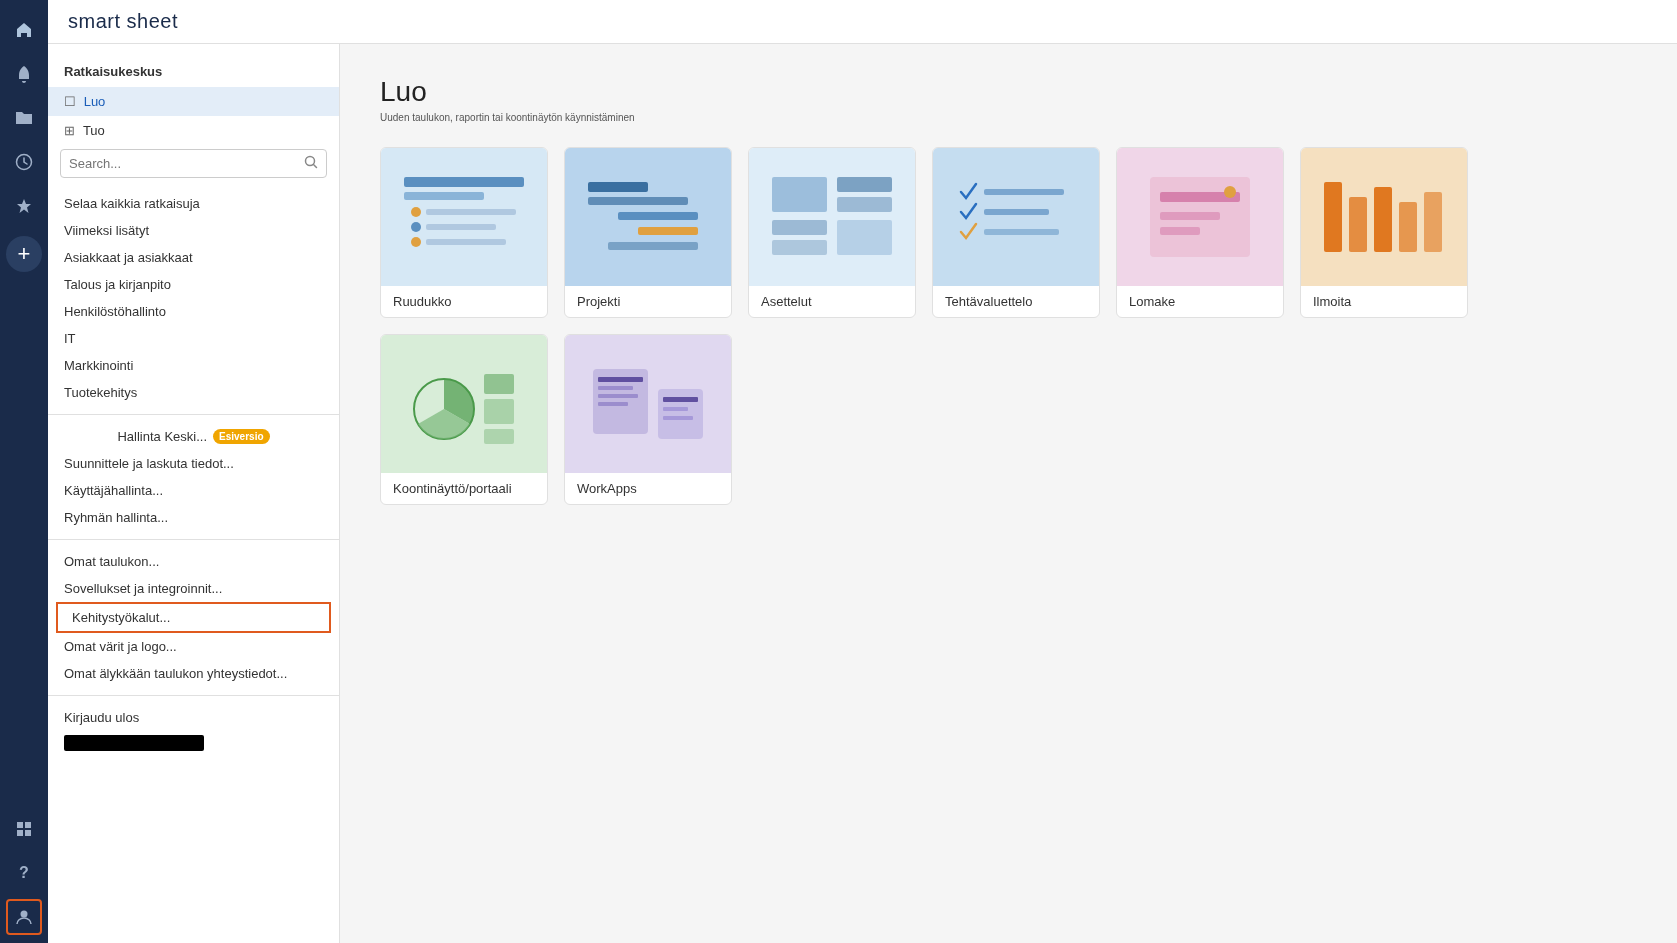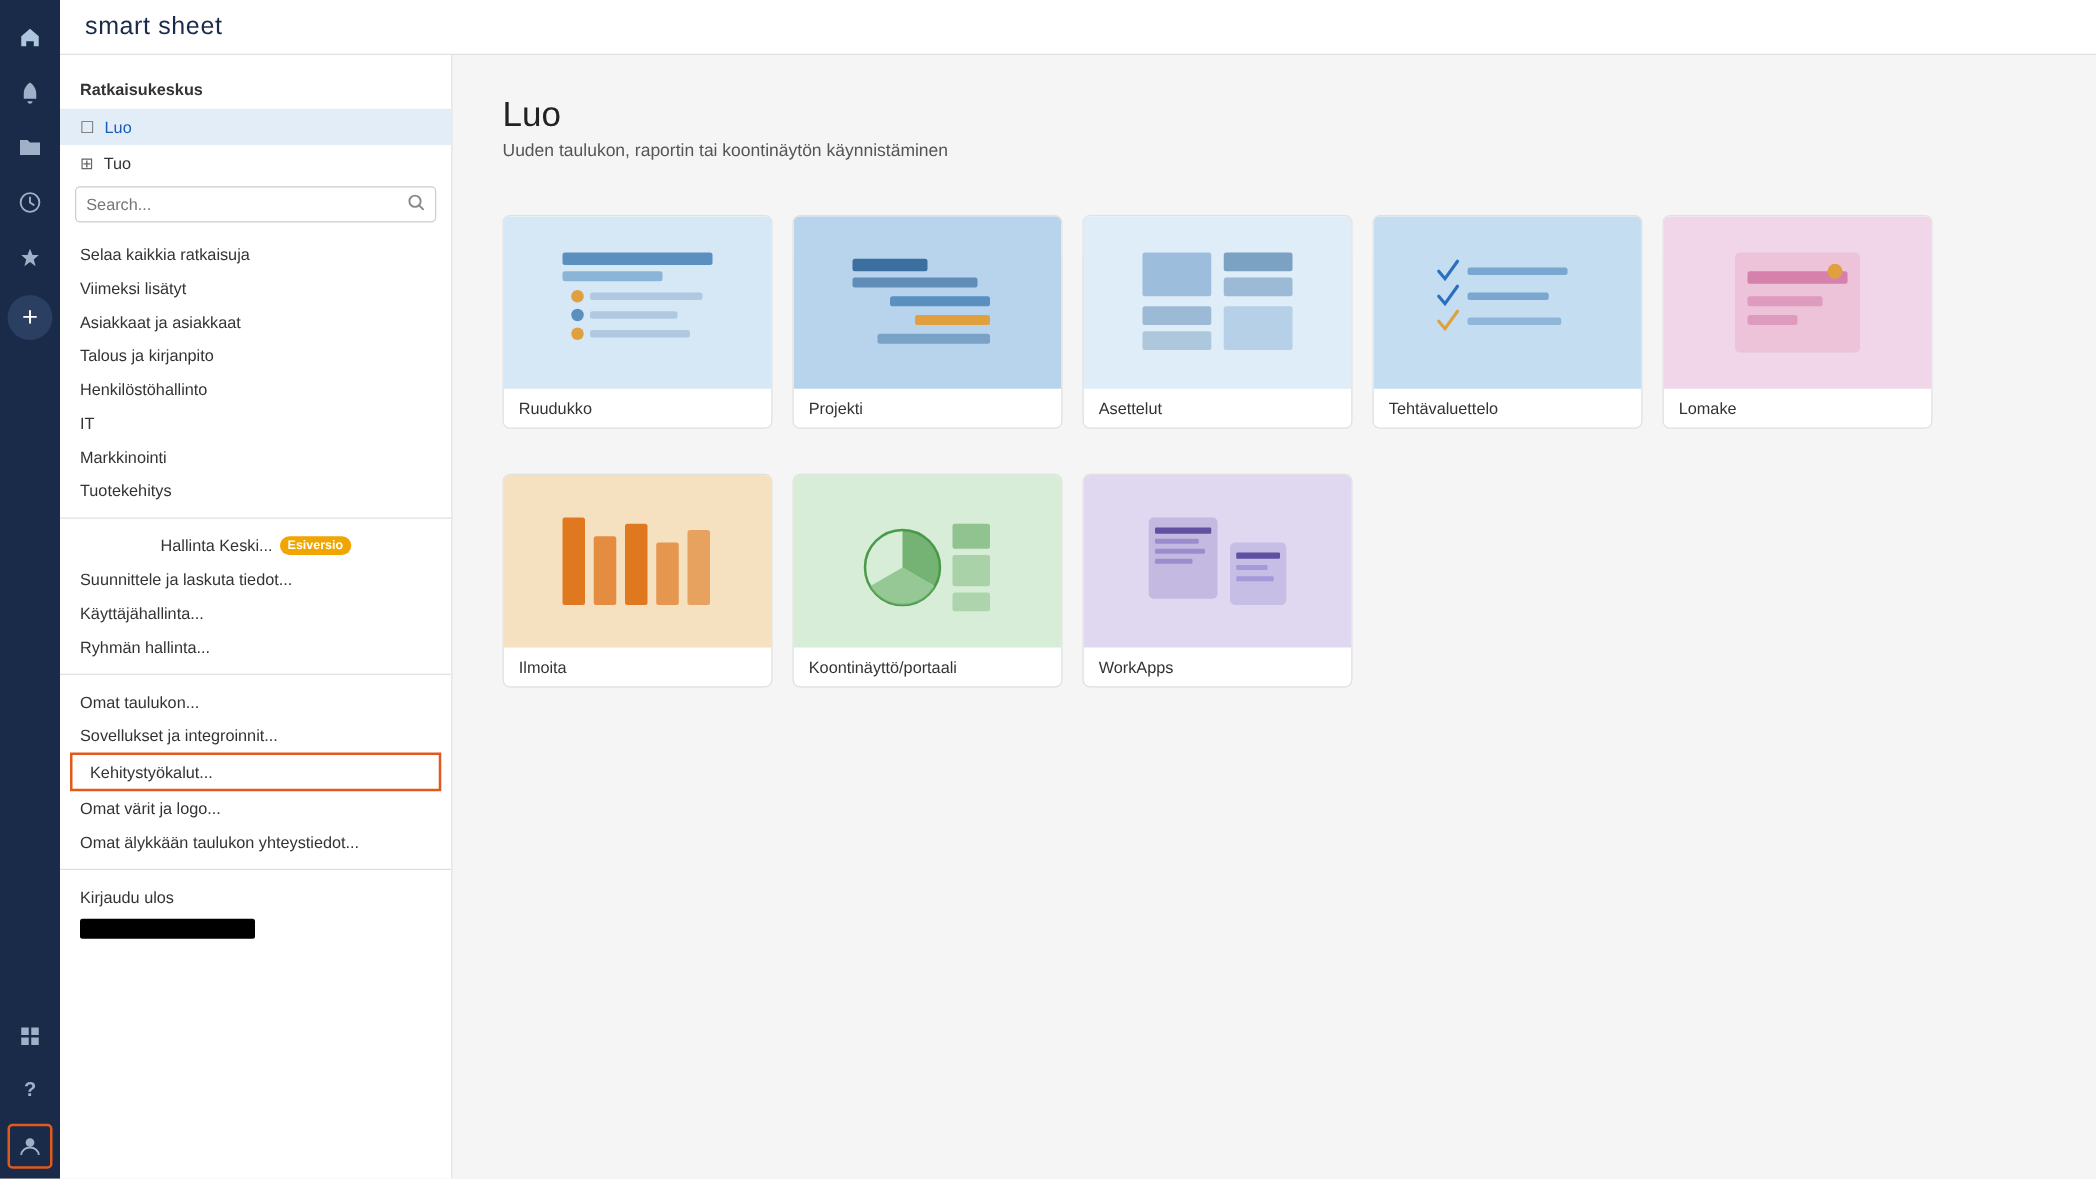--- a/index.html
+++ b/index.html
@@ -61,21 +61,21 @@
     
     .content-area {
       display: flex;
       flex: 1;
       overflow: hidden;
       position: relative;
     }
 
     
     .sidebar {
-      width: 314px;
+      width: 292px;
       background: #fff;
       border-right: 1px solid #e0e0e0;
       padding: 16px 0;
       overflow-y: auto;
       flex-shrink: 0;
       position: relative;
       z-index: 5;
     }
     .sidebar-section-title {
       font-size: 13px;
@@ -157,40 +157,39 @@
       padding: 32px 40px;
       overflow-y: auto;
     }
     .page-title {
       font-size: 28px;
       font-weight: 300;
       color: #222;
       margin-bottom: 4px;
     }
     .page-subtitle {
-      font-size: 14px;
+      font-size: 10px;
       color: #555;
       margin-bottom: 24px;
     }
 
     
     .template-grid {
       display: flex;
       flex-wrap: wrap;
       gap: 16px;
     }
     .template-card {
-      width: 216px;
+      width: 168px;
       background: #fff;
       border-radius: 6px;
       border: 1px solid #e0e0e0;
       overflow: hidden;
       cursor: pointer;
       transition: box-shadow 0.2s;
-      margin-top: 20px;
     }
     .card-image {
       height: 138px;
       display: flex;
       align-items: center;
       justify-content: center;
       overflow: hidden;
     }
     .card-label {
       padding: 8px 12px;

